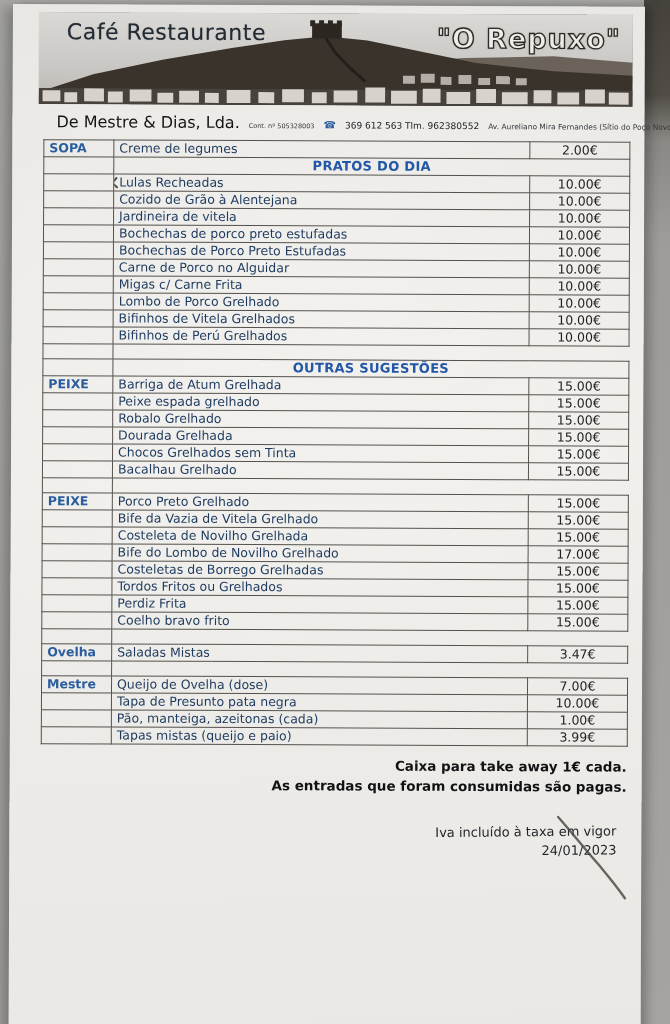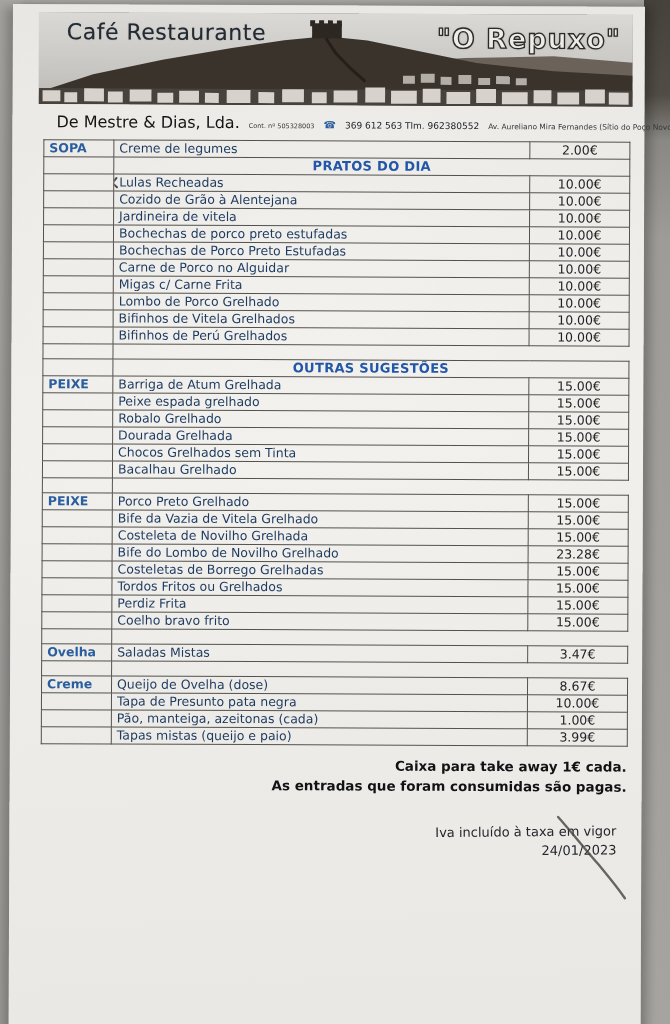--- a/index.html
+++ b/index.html
@@ -264,21 +264,21 @@
             <td class="price-cell">15.00€</td>
           </tr>
           <tr class="item">
             <td class="cat"></td>
             <td class="item-cell">Costeleta de Novilho Grelhada</td>
             <td class="price-cell">15.00€</td>
           </tr>
           <tr class="item">
             <td class="cat"></td>
             <td class="item-cell">Bife do Lombo de Novilho Grelhado</td>
-            <td class="price-cell">23.28€</td>
+            <td class="price-cell">17.00€</td>
           </tr>
           <tr class="item">
             <td class="cat"></td>
             <td class="item-cell">Costeletas de Borrego Grelhadas</td>
             <td class="price-cell">15.00€</td>
           </tr>
           <tr class="item">
             <td class="cat"></td>
             <td class="item-cell">Tordos Fritos ou Grelhados</td>
             <td class="price-cell">15.00€</td>
@@ -300,23 +300,23 @@
           <tr class="item">
             <td class="cat">Ovelha</td>
             <td class="item-cell">Saladas Mistas</td>
             <td class="price-cell">3.47€</td>
           </tr>
           <tr class="spacer">
             <td class="cat"></td>
             <td colspan="2"></td>
           </tr>
           <tr class="item">
-            <td class="cat">Creme</td>
+            <td class="cat">Mestre</td>
             <td class="item-cell">Queijo de Ovelha (dose)</td>
-            <td class="price-cell">8.67€</td>
+            <td class="price-cell">7.00€</td>
           </tr>
           <tr class="item">
             <td class="cat"></td>
             <td class="item-cell">Tapa de Presunto pata negra</td>
             <td class="price-cell">10.00€</td>
           </tr>
           <tr class="item">
             <td class="cat"></td>
             <td class="item-cell">Pão, manteiga, azeitonas (cada)</td>
             <td class="price-cell">1.00€</td>

